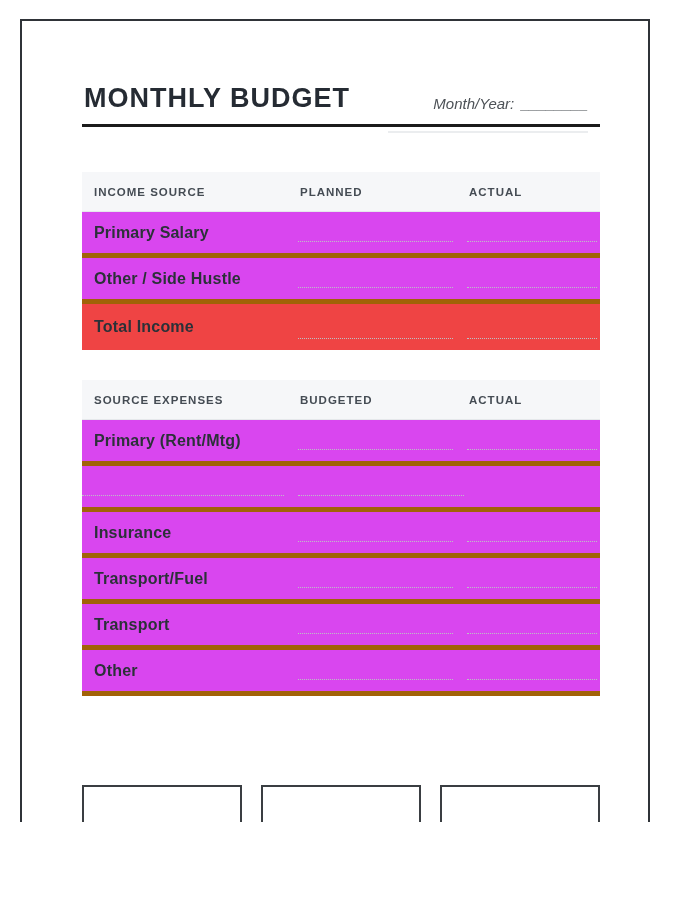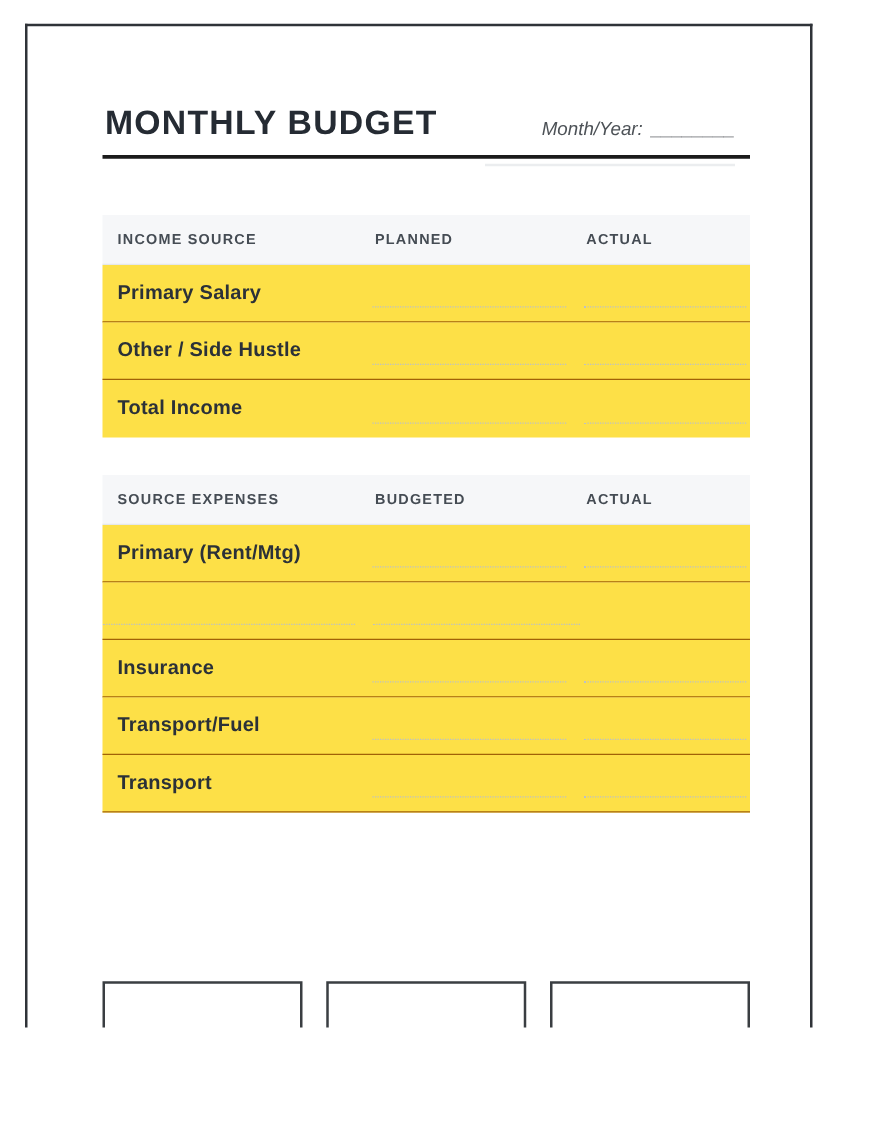--- a/index.html
+++ b/index.html
@@ -33,23 +33,23 @@
   .thead {
     display:grid; grid-template-columns:216px 169px 133px; height:40px; align-items:center;
     background:#f6f7f9; border-bottom:1px solid #e5e8eb;
     font-size:11.5px; font-weight:bold; letter-spacing:1px; color:#454c54; white-space:nowrap;
   }
   .thead .c0 { padding-left:12px; }
   .thead .c1, .thead .c2 { padding-left:2px; }
 
   .trow {
     display:grid; grid-template-columns:216px 169px 133px; height:46px;
-    border-bottom:1px solid #a16207; background:#fde047;
+    border-bottom:5px solid #a16207; background:#d946ef;
   }
-  .trow.total { background:#fde047; border-bottom:none; }
+  .trow.total { background:#ef4444; border-bottom:none; }
   .trow .lbl {
     padding-left:12px; display:flex; align-items:center;
     font-size:16px; font-weight:600; letter-spacing:0.2px; color:#2b3138; white-space:nowrap;
   }
   .trow .cell { display:flex; align-items:flex-end; padding-right:14px; }
   .trow .cell.actual { padding-right:3px; }
   .fill-line { flex:1; height:0; border-bottom:1px dotted #bcc0c5; margin-bottom:11px; }
 
   .summary-boxes {
     position:absolute; left:60px; top:764px; width:518px;
@@ -150,20 +150,29 @@
       </div>
       <div class="trow">
         <span class="lbl">Transport</span>
         <span class="cell">
             <i class="fill-line"></i>
           </span>
         <span class="cell actual">
             <i class="fill-line"></i>
           </span>
       </div>
+      <div class="trow">
+        <span class="lbl">Other</span>
+        <span class="cell">
+            <i class="fill-line"></i>
+          </span>
+        <span class="cell actual">
+            <i class="fill-line"></i>
+          </span>
+      </div>
     </section>
 
     <div class="summary-boxes">
       <div class="summary-box"></div>
       <div class="summary-box"></div>
       <div class="summary-box"></div>
     </div>
 
   </div>
 </div>

